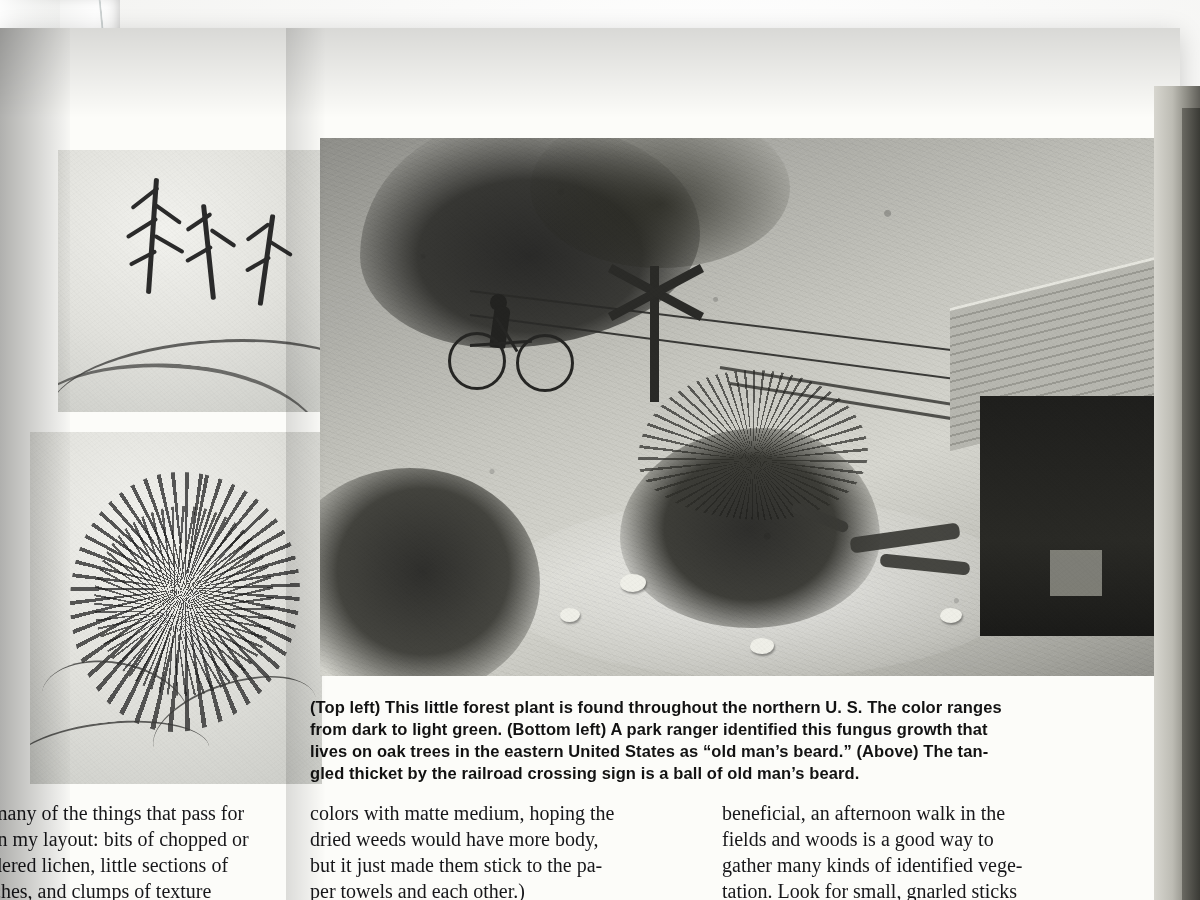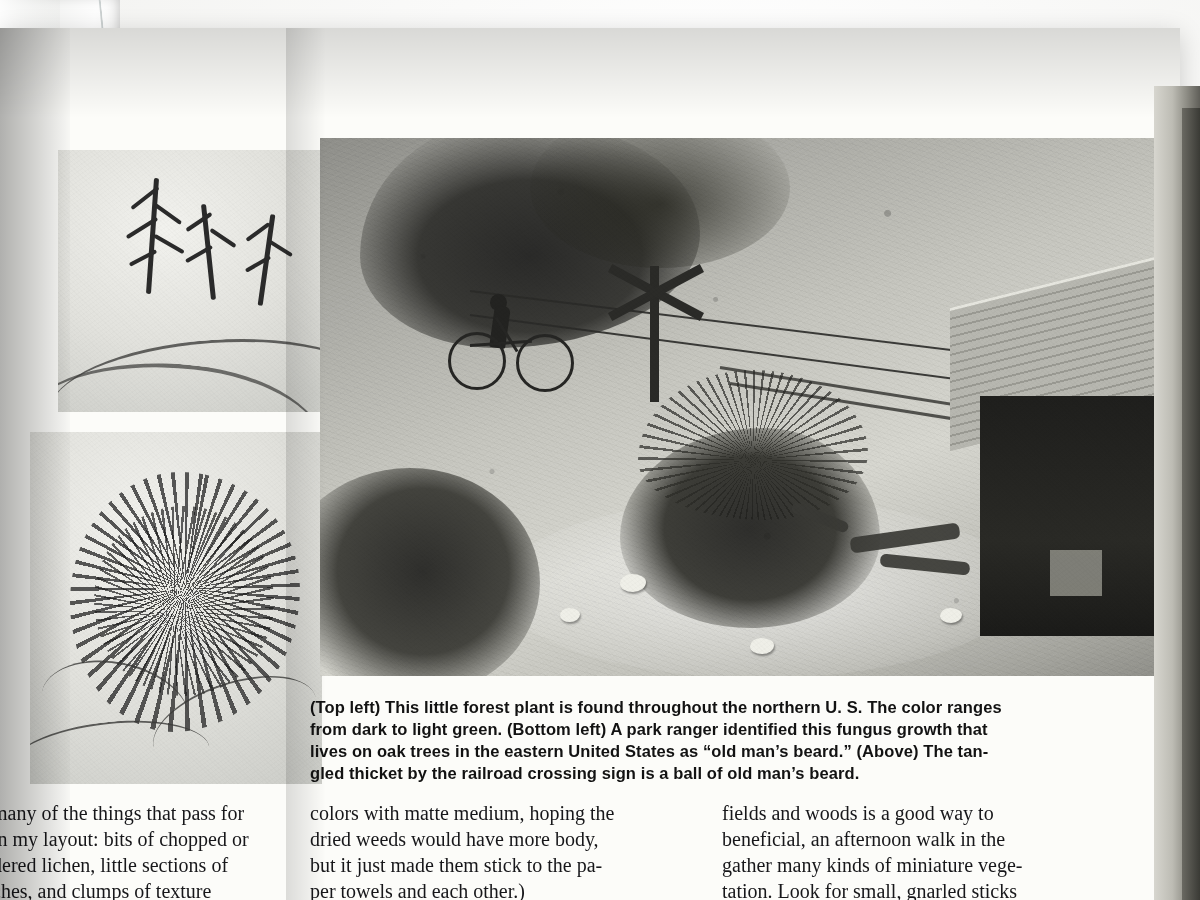--- a/index.html
+++ b/index.html
@@ -553,23 +553,23 @@
 
     <div class="col col-2">
       <div class="line">colors with matte medium, hoping the</div>
       <div class="line">dried weeds would have more body,</div>
       <div class="line">but it just made them stick to the pa-</div>
       <div class="line">per towels and each other.)</div>
 
     </div>
 
     <div class="col col-3">
+      <div class="line">beneficial, an afternoon walk in the</div>
       <div class="line">fields and woods is a good way to</div>
-      <div class="line">beneficial, an afternoon walk in the</div>
-      <div class="line">gather many kinds of miniature vege-</div>
+      <div class="line">gather many kinds of identified vege-</div>
       <div class="line">tation. Look for small, gnarled sticks</div>
 
     </div>
 
     <div class="spread-top-shadow"></div>
     <div class="spread-left-gutter"></div>
   </div>
 
   <div class="gutter-shade"></div>
   <div class="book-right-edge"></div>

